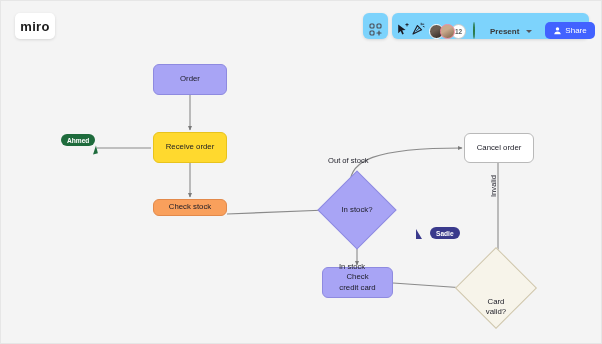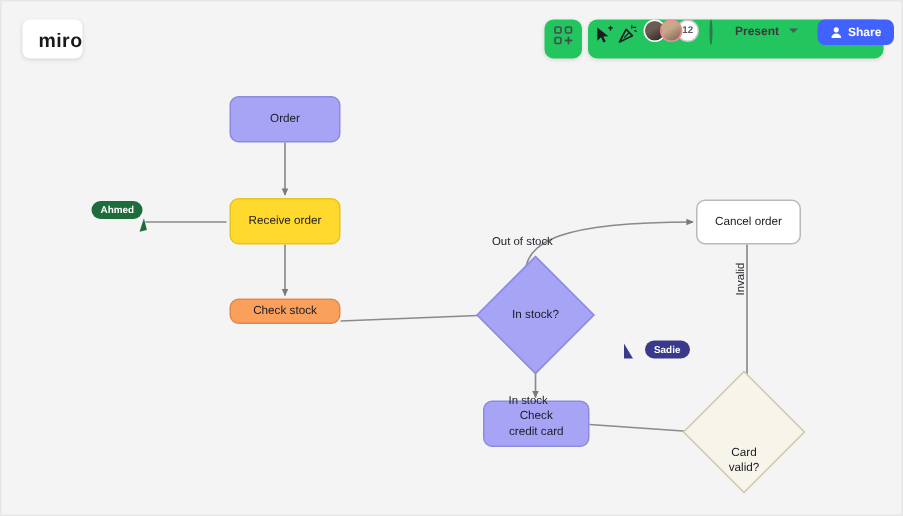--- a/index.html
+++ b/index.html
@@ -18,33 +18,33 @@
     overflow: hidden;
   }
 
   
   .logo-card {
     position: absolute; left: 14px; top: 12px;
     width: 40px; height: 26px;
     background: #ffffff;
     border-radius: 5px;
     box-shadow: 0 1px 3px rgba(0,0,0,.12);
-    display: flex; align-items: center; justify-content: flex-end;
+    display: flex; align-items: center; justify-content: center;
   }
   .logo-text {
     font-size: 13px; font-weight: bold; color: #1a1a1a;
     letter-spacing: .3px;
   }
 
   
   .bar {
     position: absolute; top: 12px; height: 26px;
-    background: #22c55e; border-radius: 6px;
+    background: #7dd3fc; border-radius: 6px;
     box-shadow: 0 1px 3px rgba(0,0,0,.12);
-    display: flex; align-items: flex-start;
+    display: flex; align-items: flex-end;
   }
   .bar-left { left: 362px; width: 25px; justify-content: center; }
   .bar-main {
     left: 391px; width: 197px;
     padding: 0 4px; gap: 2px;
   }
   .tb-btn {
     width: 20px; height: 20px;
     display: flex; align-items: center; justify-content: center;
     border-radius: 4px; cursor: pointer;
@@ -91,21 +91,21 @@
     border-top: 3.5px solid #55555a;
     margin-left: 4px;
   }
   .share {
     display: flex; align-items: center; gap: 3px;
     margin-left: 7px;
     background: #4262ff; color: #fff;
     border-radius: 5px; padding: 4px 8px;
     cursor: pointer;
   }
-  .share-label { font-size: 8px; font-weight: bold; }
+  .share-label { font-size: 8px; font-weight: normal; }
 
   
   #canvas { position: absolute; inset: 0; }
   #wires { position: absolute; inset: 0; width: 602px; height: 344px; }
 
   .node {
     position: absolute;
     display: flex; align-items: center; justify-content: center;
     text-align: center;
     font-size: 7.8px; color: #1b1b25;

